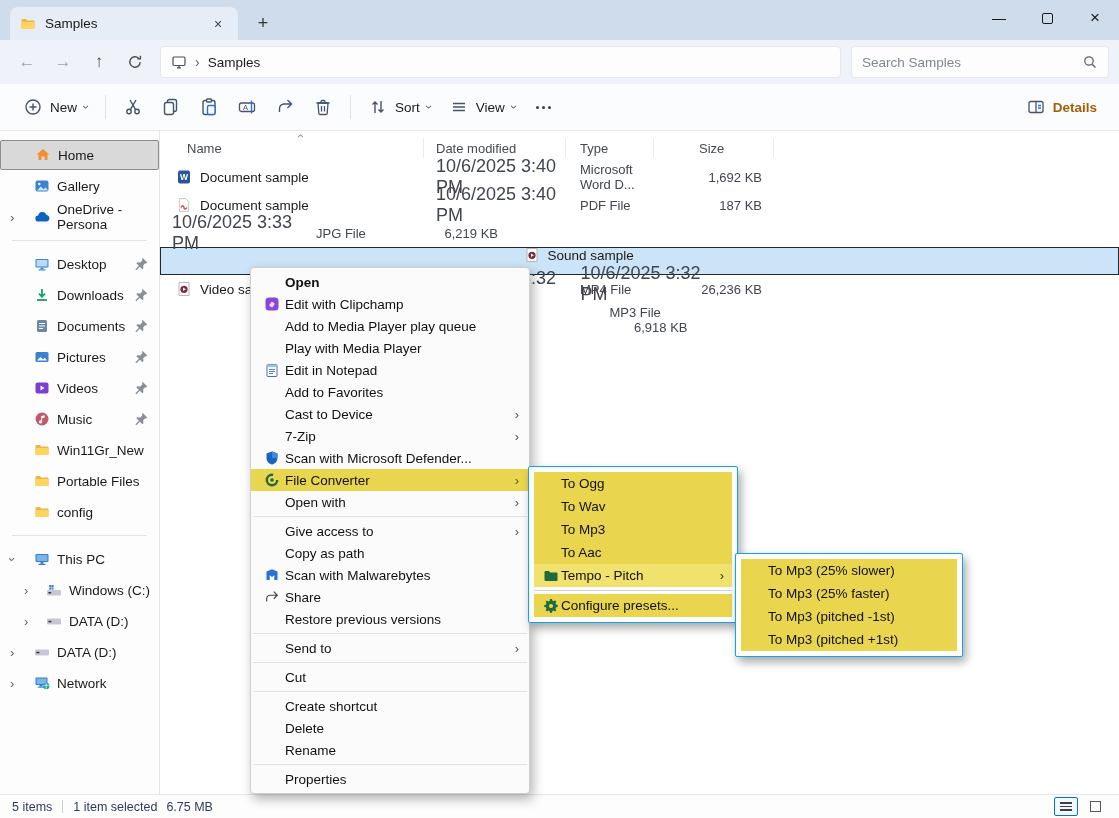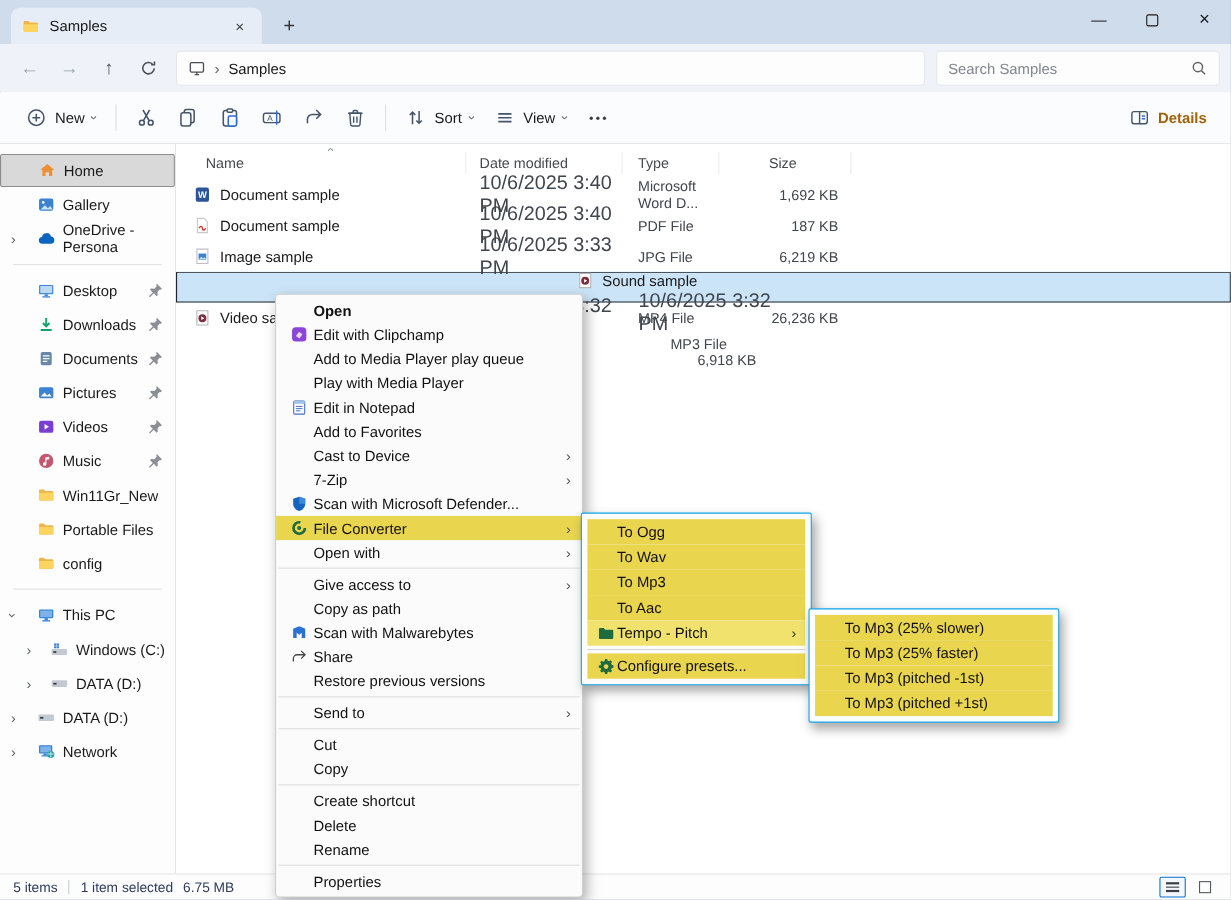--- a/index.html
+++ b/index.html
@@ -438,28 +438,20 @@
               <path d="M5 10.5c1.2-2.4 3-2.2 3 0s1.8 2.2 3 0" stroke="#d03a2b" fill="none" stroke-width="1.3"></path>
             </svg>
           <span>Document sample</span>
         </div>
         <div class="c-date">10/6/2025 3:40 PM</div>
         <div class="c-type">PDF File</div>
         <div class="c-size">187 KB</div>
       </div>
 
       <div class="row">
-        <div class="c-name">
-          <svg class="i16" viewBox="0 0 16 16">
-              <path d="M3 1.5h10v13H3z" fill="#fff" stroke="#c0c0c0"></path>
-              <rect x="4.5" y="5.5" width="7" height="5.5" fill="#3b82d0"></rect>
-              <path d="M5 10.5l2-2 1.5 1.5 1.2-1.2 1.8 1.7z" fill="#cfe3f7"></path>
-            </svg>
-          <span>Image sample</span>
-        </div>
         <div class="c-date">10/6/2025 3:33 PM</div>
         <div class="c-type">JPG File</div>
         <div class="c-size">6,219 KB</div>
       </div>
 
       <div class="row selected">
         <div class="c-name">
           <svg class="i16" viewBox="0 0 16 16">
               <path d="M3 1.5h10v13H3z" fill="#fff" stroke="#b5b5b5"></path>
               <circle cx="8" cy="8.3" r="3.6" fill="#7b2d3e"></circle>
@@ -613,24 +605,20 @@
     <div class="mi">
         <span class="ic"></span>
         <span>Send to</span>
         <span class="chev">›</span>
       </div>
     <div class="msep"></div>
     <div class="mi">
         <span class="ic"></span>
         <span>Cut</span>
       </div>
-    <div class="mi">
-        <span class="ic"></span>
-        <span>Copy</span>
-      </div>
     <div class="msep"></div>
     <div class="mi">
         <span class="ic"></span>
         <span>Create shortcut</span>
       </div>
     <div class="mi">
         <span class="ic"></span>
         <span>Delete</span>
       </div>
     <div class="mi">

